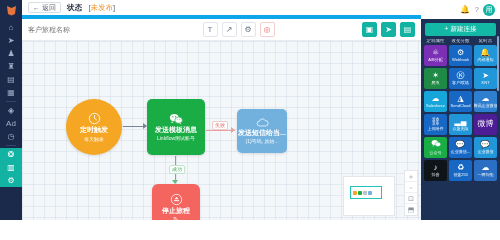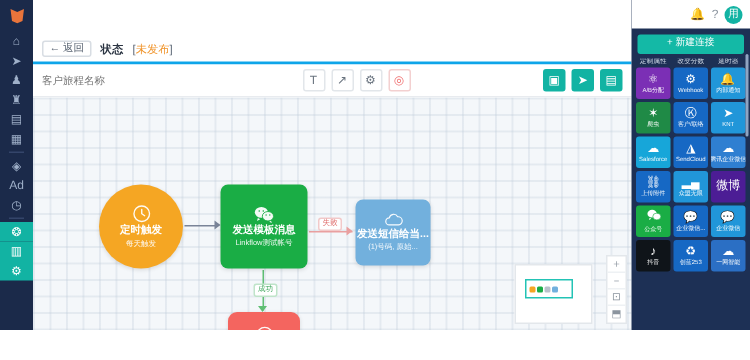--- a/index.html
+++ b/index.html
@@ -26,42 +26,42 @@
     justify-content: center; color: #9fb0c9; font-size: 8px; line-height: 1;
   }
   .rail-item.teal { background: #12b3a3; color: #fff; }
   .rail-sep { width: 10px; height: 1px; background: #34456a; margin: 2px 0; }
 
   
   .main { flex: 1 1 auto; display: flex; flex-direction: column; min-width: 0; position: relative; }
 
   
   .hdr {
-    height: 19px; background: #fff; border-bottom: 2px solid #0ea5e9;
-    display: flex; align-items: center; padding: 0 6px; gap: 6px; flex: 0 0 19px; margin-top: 24px;
+    height: 19px; background: #fff; border-bottom: 4px solid #0ea5e9;
+    display: flex; align-items: center; padding: 0 6px; gap: 6px; flex: 0 0 19px;
   }
   .back-btn {
     display: flex; align-items: center; gap: 2px;
     border: 1px solid #d8dde3; border-radius: 2px;
     padding: 1px 4px; font-size: 7px; color: #5a6573; background: #fff;
     line-height: 1;
   }
   .hdr-title { font-size: 7.5px; color: #2b3442; font-weight: bold; letter-spacing: .2px; }
   .hdr-status { font-size: 7.5px; color: #5a6573; }
   .hdr-status .val { color: #f0942b; }
 
   
   .toolbar {
     height: 22px; background: #fff; border-bottom: 1px solid #e8ebef;
     display: flex; align-items: center; padding: 0 6px; gap: 4px; flex: 0 0 22px;
   }
   .tb-input {
     flex: 1 1 auto; height: 14px; border: none; outline: none;
     font-size: 7px; color: #9aa3ad; background: transparent;
-    font-family: Liberation Serif, serif; min-width: 0;
+    font-family: Liberation Sans, sans-serif; min-width: 0;
   }
   .tb-btn {
     width: 15px; height: 15px; border: 1px solid #e2e6ea; border-radius: 2px;
     background: #fff; display: flex; align-items: center; justify-content: center;
     color: #6b7580; font-size: 8px; line-height: 1; flex: 0 0 15px;
   }
   .tb-btn.accent { color: #ef6b6b; border-color: #f3d0d0; }
   .tb-spacer { flex: 1 1 auto; }
   .tb-btn.teal {
     background: #12b3a3; border-color: #12b3a3; color: #fff;

